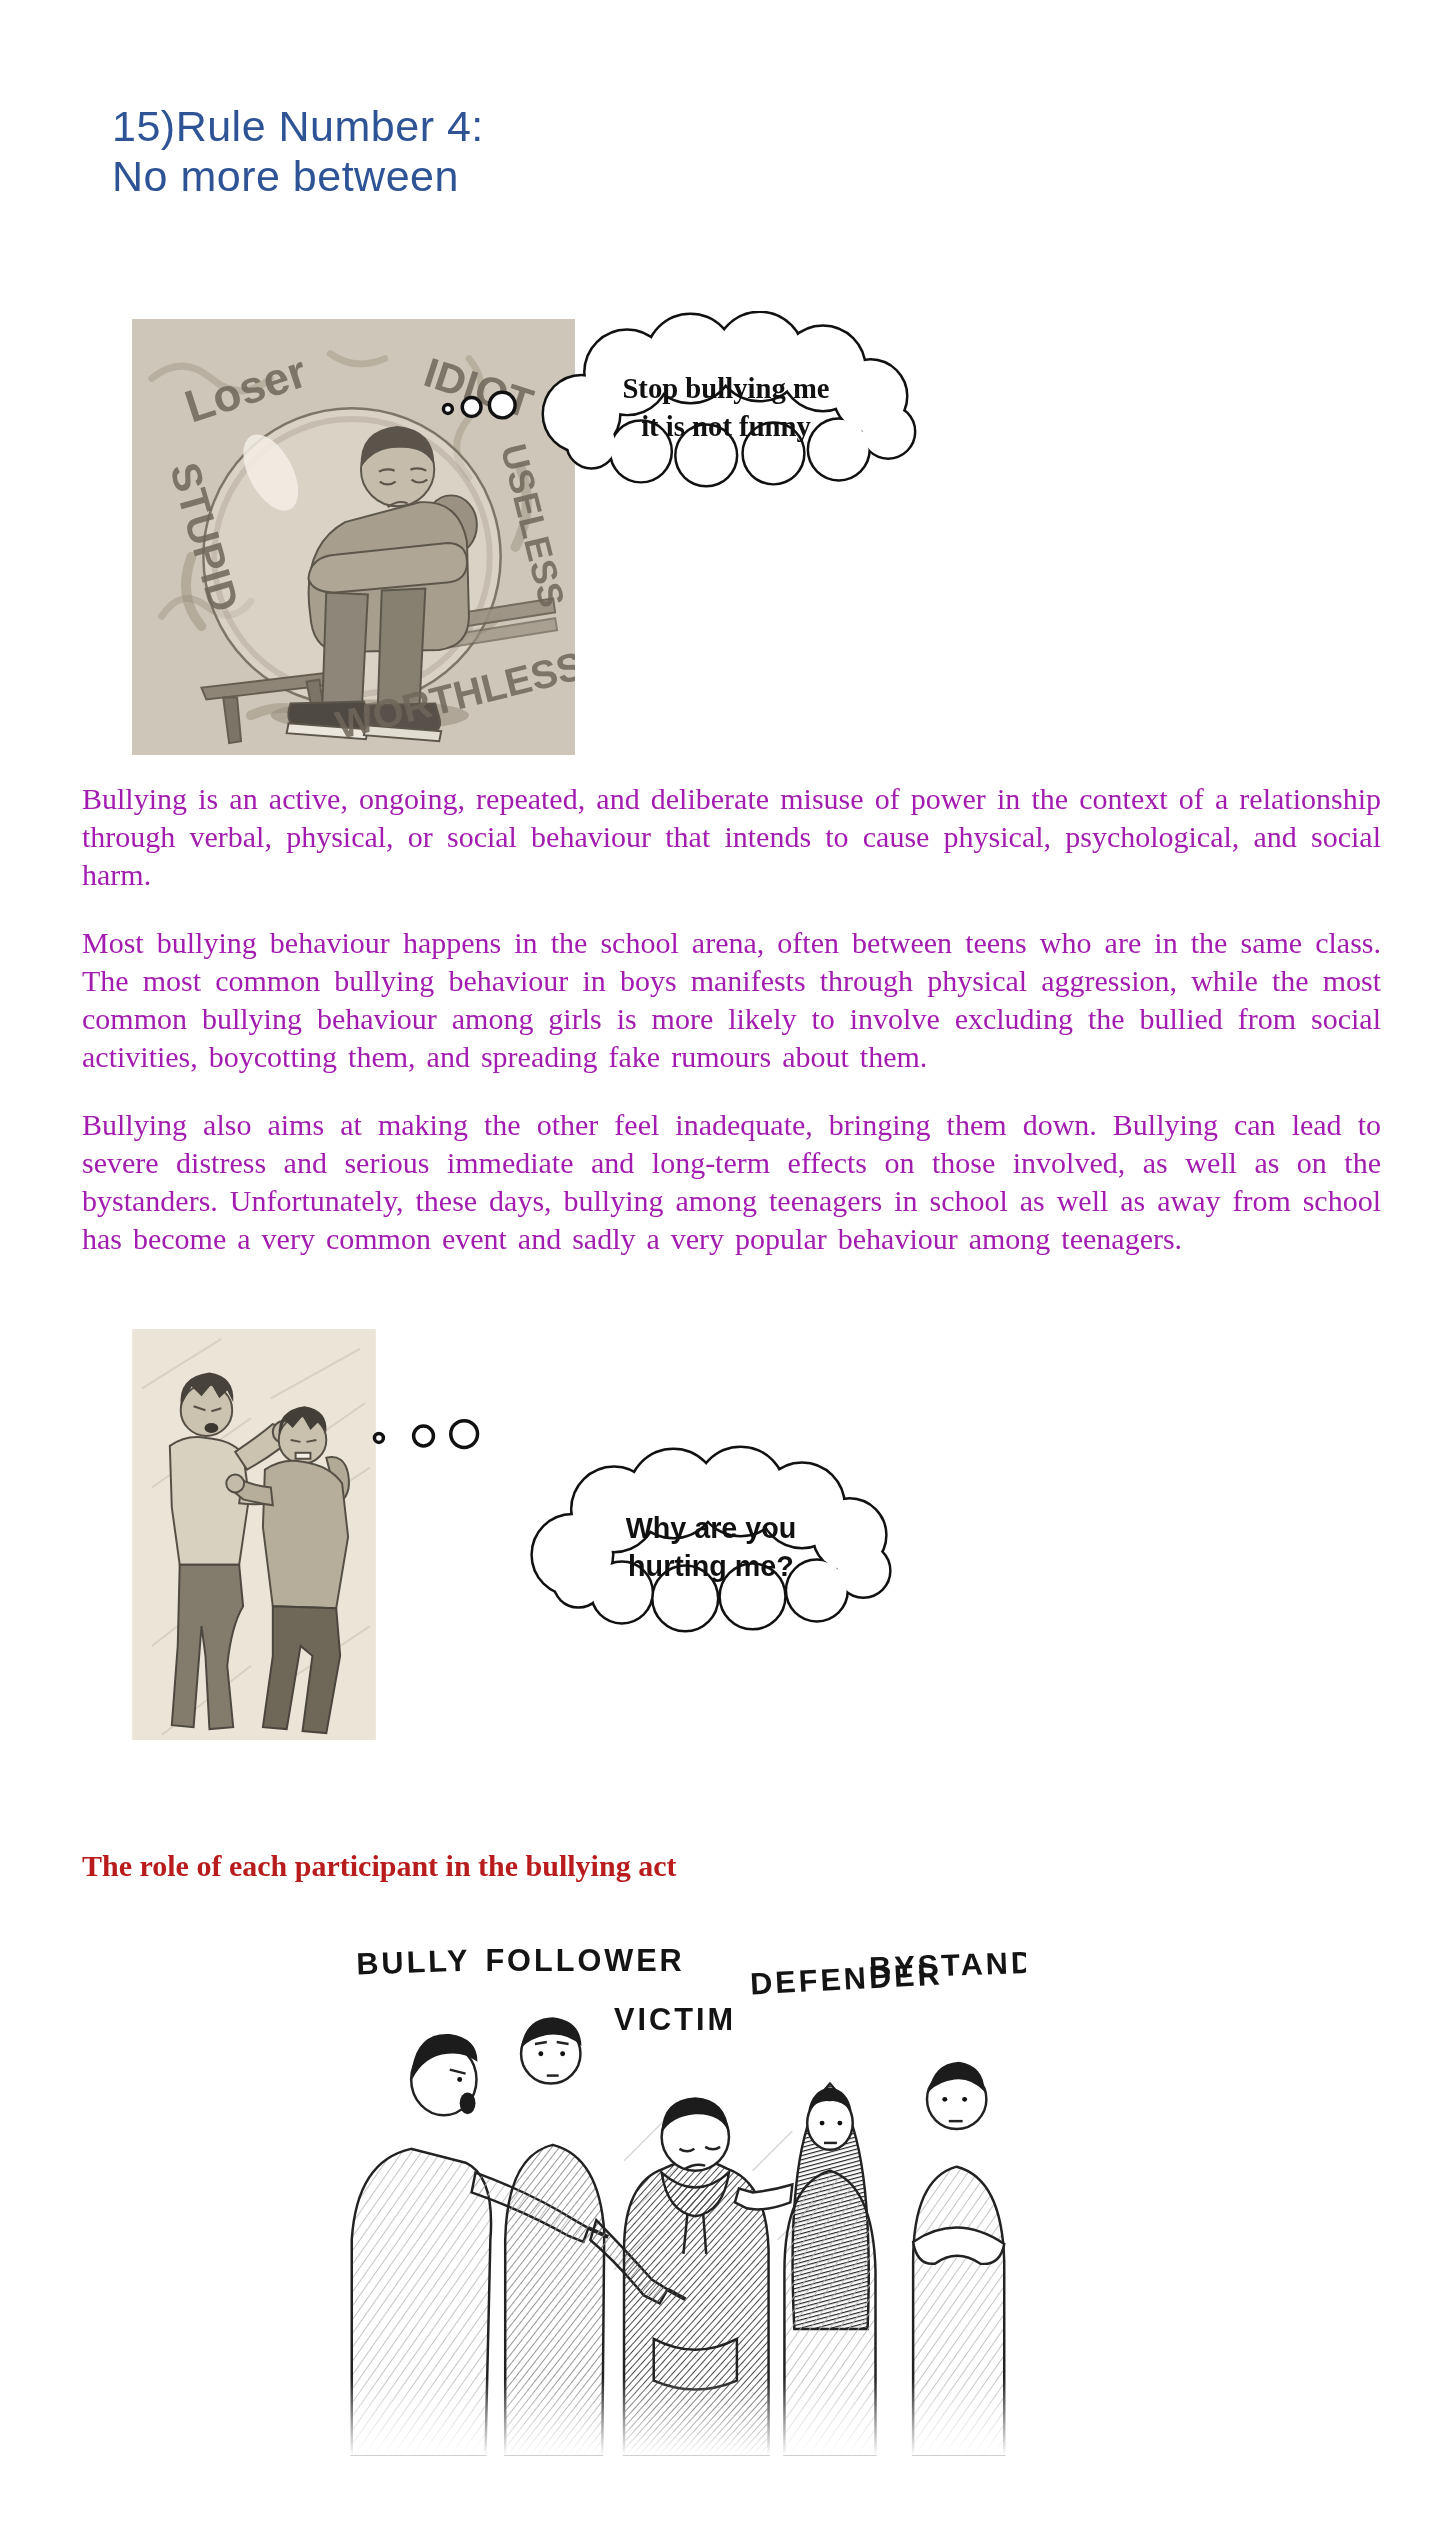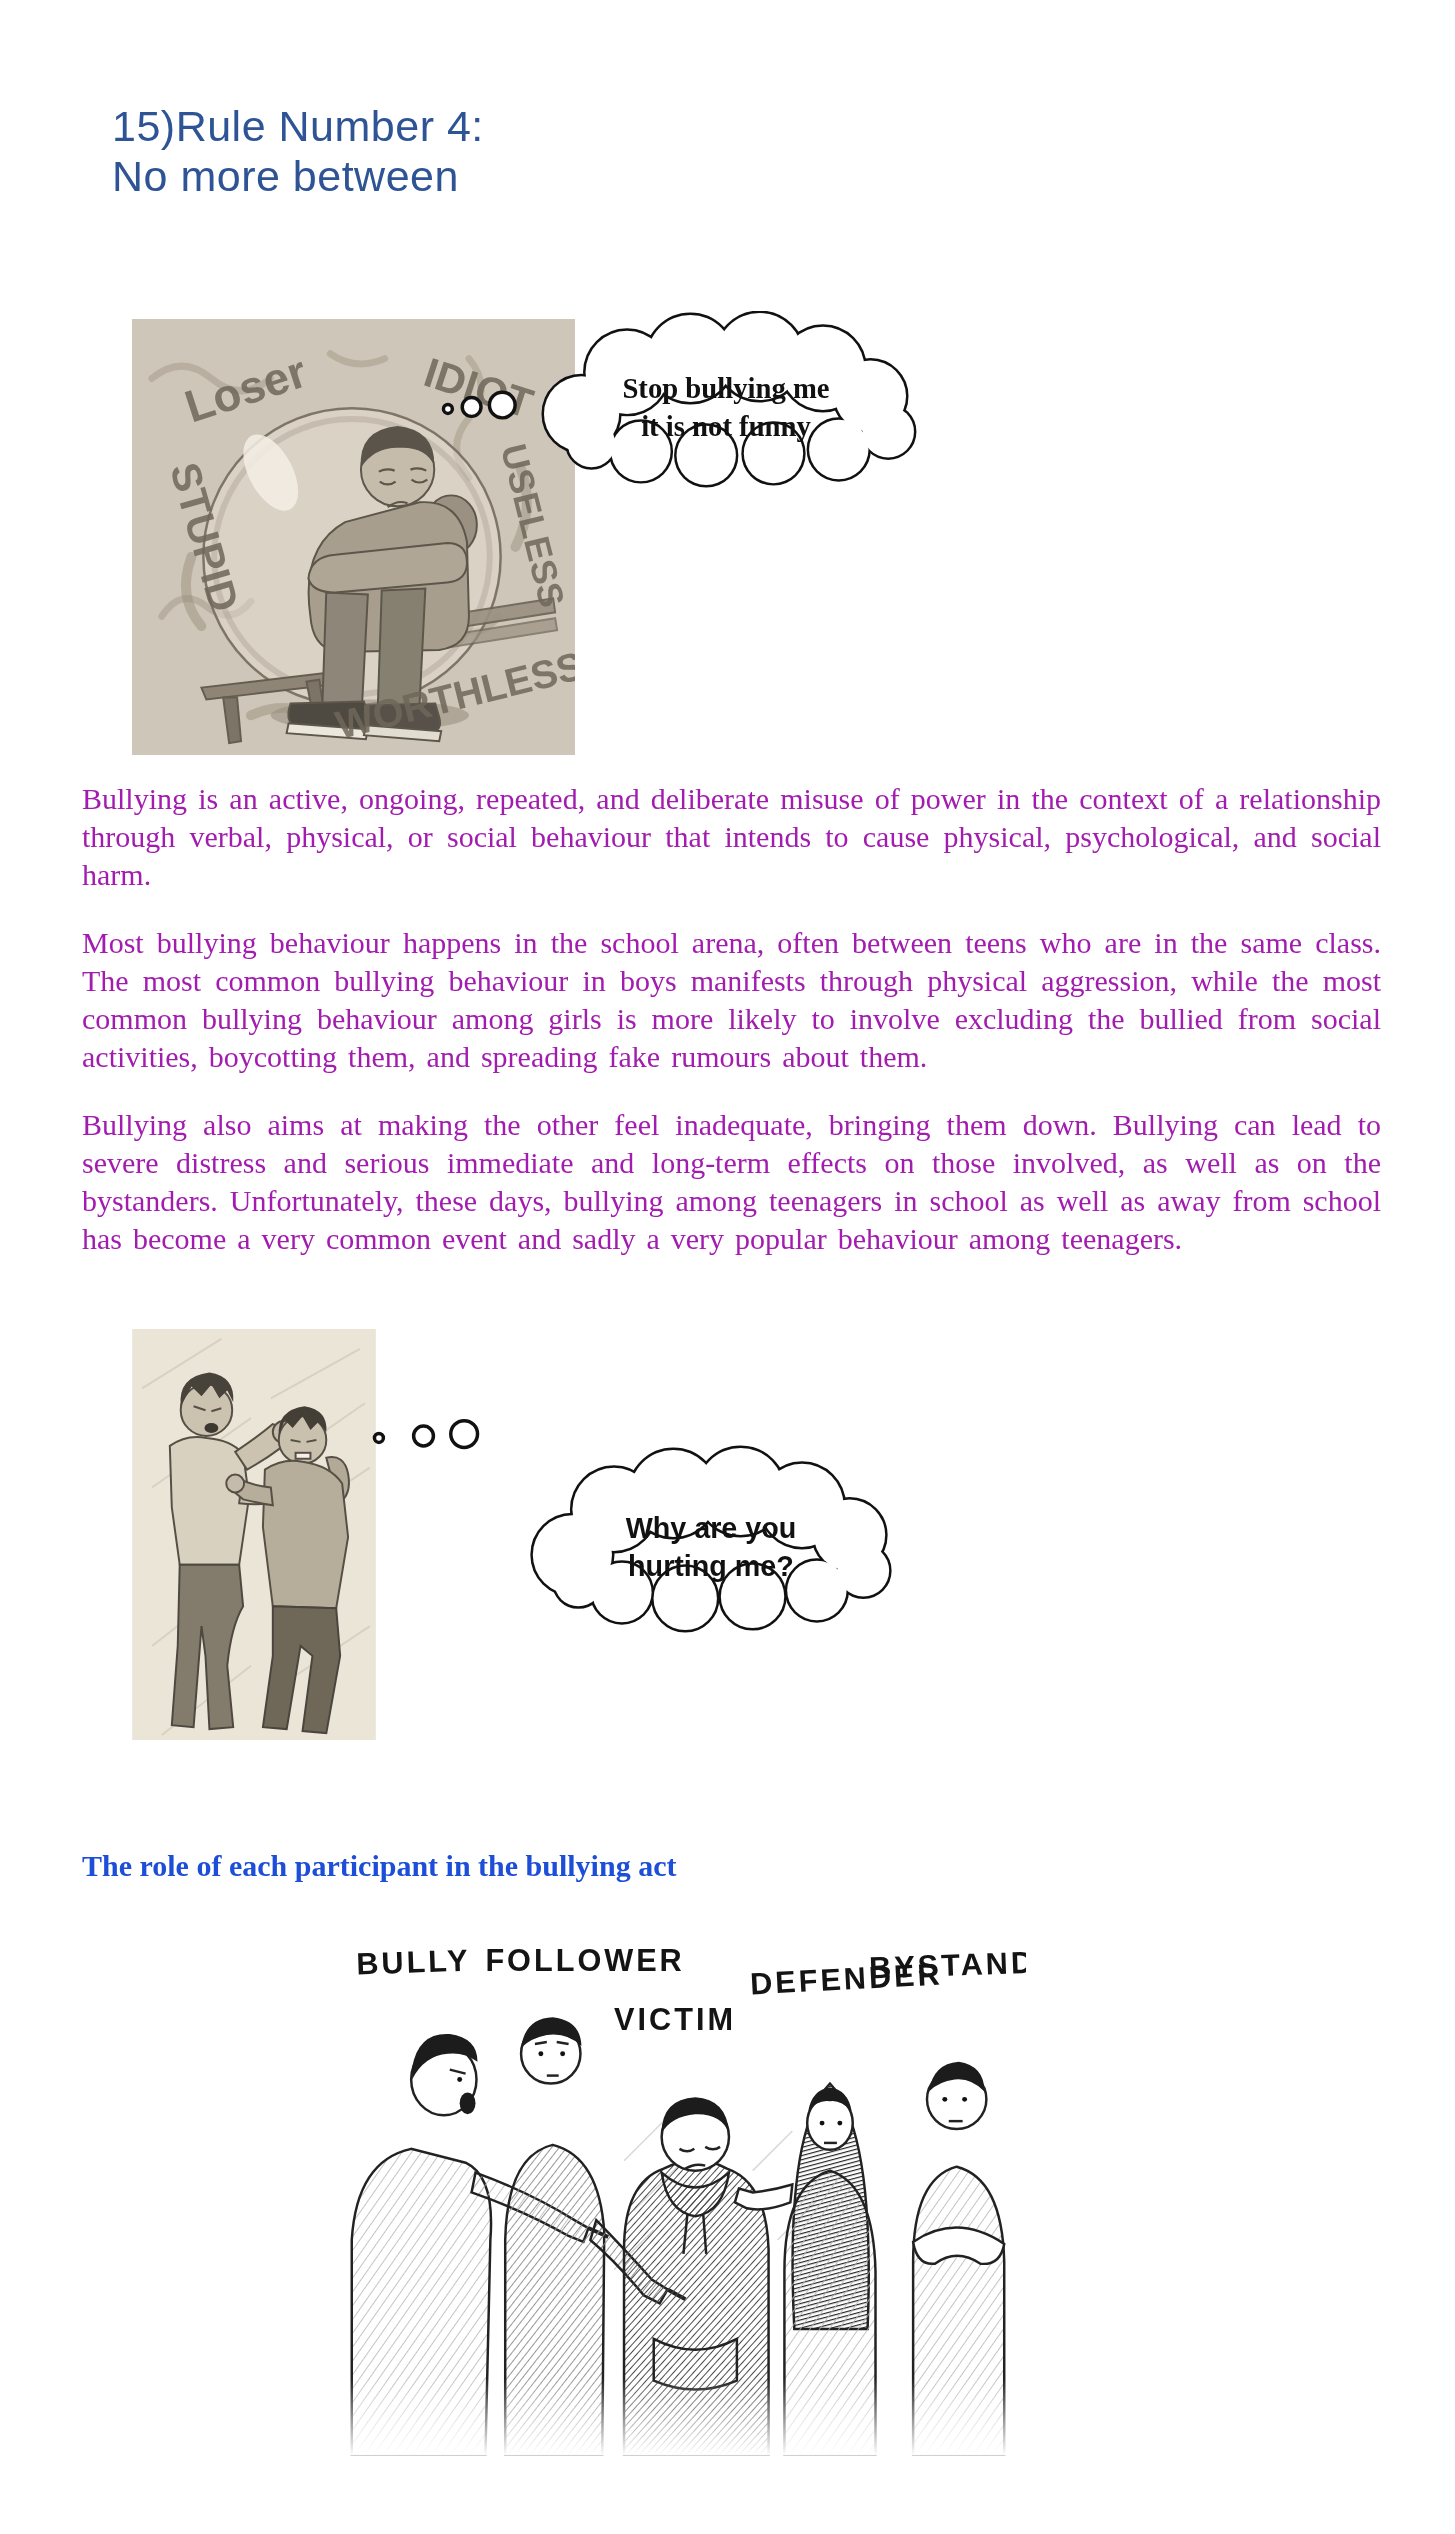--- a/index.html
+++ b/index.html
@@ -7,21 +7,21 @@
         font-family:"Liberation Serif",serif;}
   .doc-heading{position:absolute;left:112px;top:101px;
         font-family:"Liberation Sans",sans-serif;font-weight:400;
         font-size:43px;line-height:50px;letter-spacing:0.5px;color:#2F5496;}
   .body-text{position:absolute;left:82px;top:780px;width:1299px;
         font-size:30px;line-height:38px;color:#a21caf;
         text-align:justify;text-align-last:left;word-spacing:3.5px;}
   .body-text p{margin:0 0 30px 0;}
   .abs{position:absolute;}
   .roles-heading{position:absolute;left:82px;top:1849px;
-        font-size:30px;font-weight:bold;color:#1d4ed8;}
+        font-size:30px;font-weight:bold;color:#b91c1c;}
   svg{display:block;}
   .cloud-text-serif{font-family:"Liberation Serif",serif;font-weight:bold;font-size:29px;fill:#111;}
   .cloud-text-sans{font-family:"Liberation Sans",sans-serif;font-weight:bold;font-size:29px;fill:#111;}
   .sketch-word{font-family:"Liberation Sans",sans-serif;font-weight:bold;fill:#6f675a;opacity:.85;}
   .role-label{font-family:"Liberation Sans",sans-serif;font-weight:bold;font-size:31px;fill:#141414;letter-spacing:3px;}
 </style>
 </head>
 <body>
 
 <div class="page">

